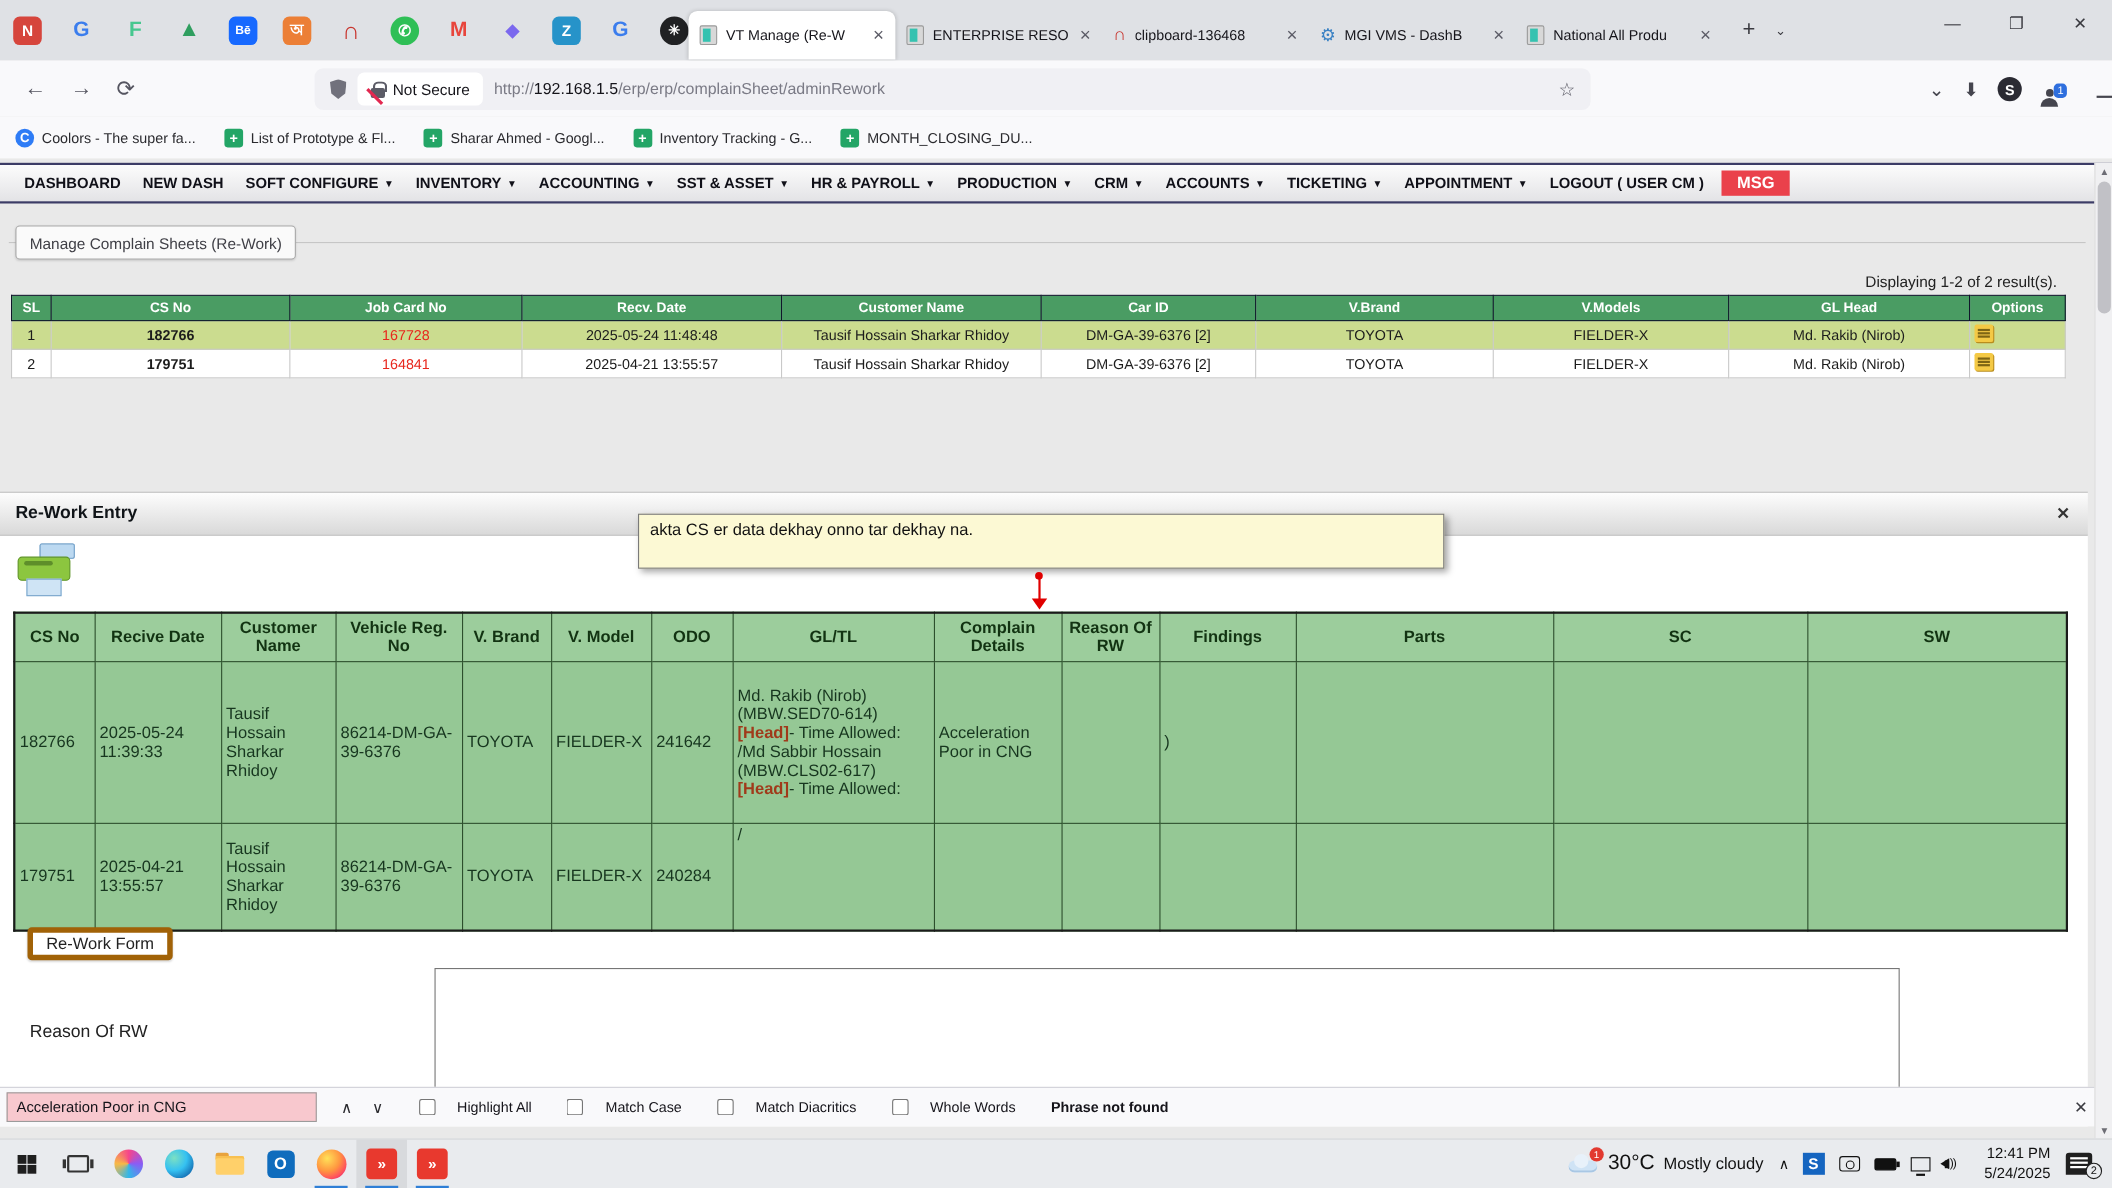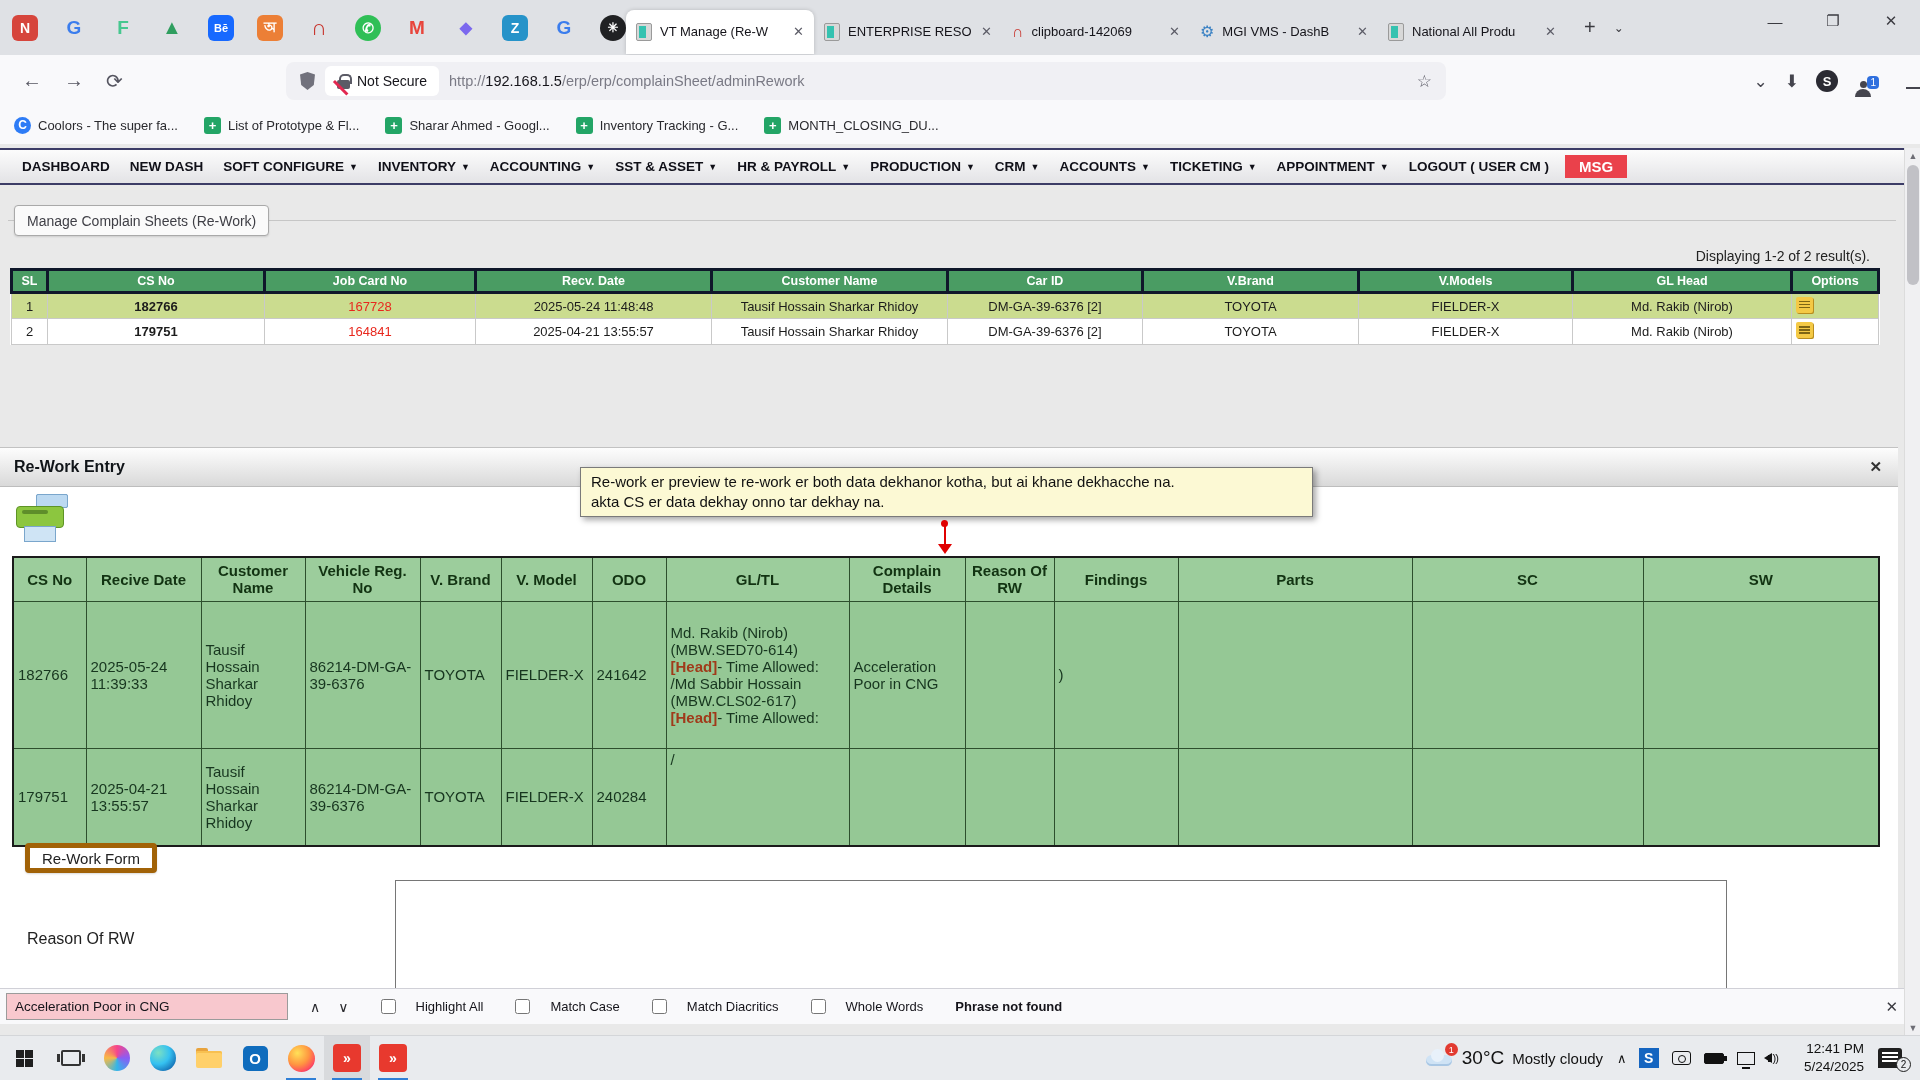--- a/index.html
+++ b/index.html
@@ -78,21 +78,21 @@
   .nav-caret { font-size:9px; color:#101018; }
   .msg-badge { background:#ea414b; color:#fff; font-weight:bold; font-size:15px; padding:3px 14px; margin-left:6px; }
 
   
   .fieldset-line { left:8px; top:220px; width:1888px; height:0; border-top:1px solid #c6c6c6; }
   .legend-box { left:14px; top:205px; height:31px; background:#fafafa; border:1px solid #a9a9a9; border-radius:4px;
                 display:flex; align-items:center; padding:0 12px; font-size:14px; color:#3f3f46; box-shadow:0 1px 2px rgba(0,0,0,.12); }
   .summary { top:248px; right:50px; font-size:14px; color:#222; }
 
   table.cstbl { position:absolute; left:10px; top:268px; width:1867px; border-collapse:collapse; table-layout:fixed; background:#fff; font-size:13px; color:#1c1c1c; }
-  .cstbl th { background:#4a9c63; color:#fff; font-size:12.5px; font-weight:bold; height:23px; border:3px solid #0f172a; padding:0 3px; }
+  .cstbl th { background:#4a9c63; color:#fff; font-size:12.5px; font-weight:bold; height:23px; border:1px solid #0f172a; padding:0 3px; }
   .cstbl td { border:1px solid #c9c9c9; text-align:center; padding:2px 4px; height:26px; }
   .cstbl tr.filters td { height:56px; background:#fff; }
   .cstbl tr.hl td { background:#cbdc8f; }
   .cstbl .bold { font-weight:bold; }
   .cstbl .red { color:#e8271d; }
   .cstbl input { border:1px solid #c5c5c5; background:#fff; height:28px; width:160px; font-size:13px; padding:0 6px; color:#333; }
   .cstbl input.small { width:132px; height:24px; }
   .cstbl .fromto { display:flex; flex-direction:column; gap:2px; align-items:center; }
   .note-ic { display:inline-block; width:17px; height:16px; background:#f4c945; border-radius:2px; position:relative; box-shadow:1px 1px 0 #b98d1e; }
   .note-ic::before { content:""; position:absolute; left:3px; top:4px; width:11px; height:1.5px; background:#7e6514; box-shadow:0 3px 0 #7e6514, 0 6px 0 #7e6514; }
@@ -227,21 +227,21 @@
       <span class="t-title">VT Manage (Re-W</span>
       <span class="t-close">✕</span>
     </div>
     <div class="tab">
       <span class="door"></span>
       <span class="t-title">ENTERPRISE RESO</span>
       <span class="t-close">✕</span>
     </div>
     <div class="tab">
       <span class="arc-ic">∩</span>
-      <span class="t-title">clipboard-142069</span>
+      <span class="t-title">clipboard-136468</span>
       <span class="t-close">✕</span>
     </div>
     <div class="tab">
       <span class="gear">⚙</span>
       <span class="t-title">MGI VMS - DashB</span>
       <span class="t-close">✕</span>
     </div>
     <div class="tab">
       <span class="door"></span>
       <span class="t-title">National All Produ</span>
@@ -428,21 +428,20 @@
 
   <div class="abs printer">
     <span class="tray" style="position:absolute;"></span>
     <div class="tray"></div>
       <div class="bodyp"></div>
       <div class="slot"></div>
       <div class="paper"></div>
   </div>
 
   <div class="abs tooltip">
-    <div>Re-work er preview te re-work er both data dekhanor kotha, but ai khane dekhacche na.</div>
     <div>akta CS er data dekhay onno tar dekhay na.</div>
   </div>
   <div class="abs tip-arrow"></div>
   <div class="abs tip-line"></div>
   <div class="abs tip-head"></div>
 
   <table class="rwtbl">
     <colgroup>
       <col style="width:73px">
         <col style="width:115px">

